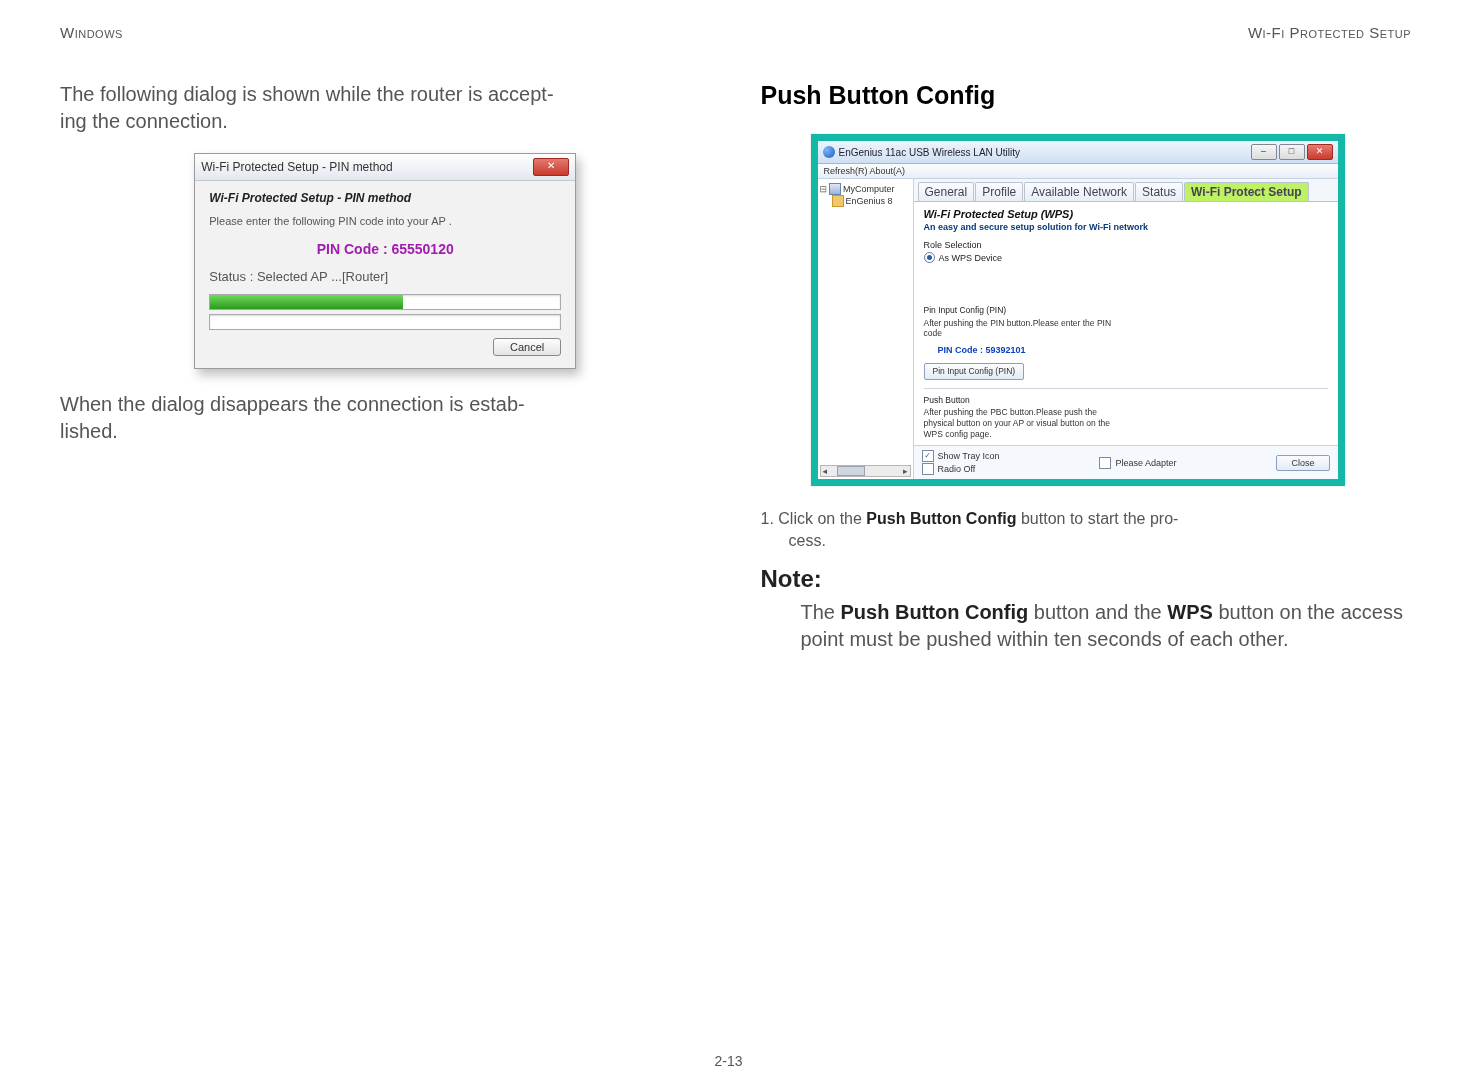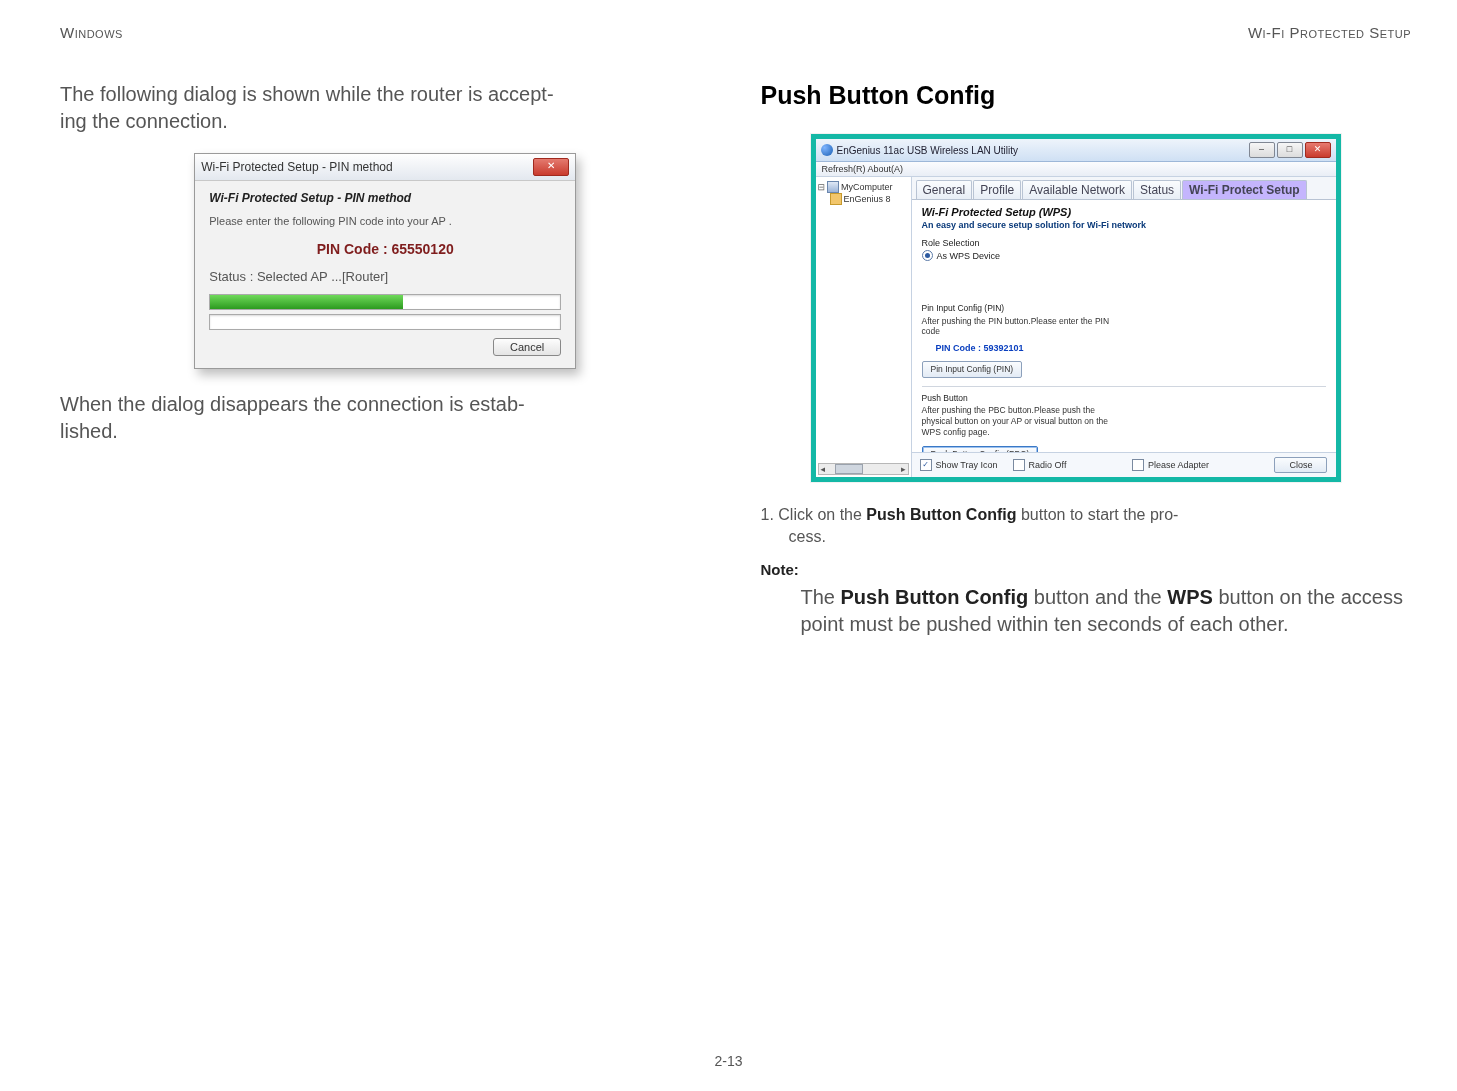--- a/index.html
+++ b/index.html
@@ -54,21 +54,21 @@
   }
   .list-item {
     font-size: 16px;
     color: #555;
     line-height: 1.35;
     padding-left: 28px;
     text-indent: -28px;
     margin: 8px 0 14px 0;
   }
   .note-label {
-    font-size: 15px;
+    font-size: 24px;
     font-weight: bold;
     color: #222;
     margin: 6px 0 6px 0;
   }
   .note-body {
     font-size: 20px;
     color: #555;
     line-height: 1.35;
     margin: 0 0 0 40px;
   }
@@ -100,21 +100,21 @@
     border-radius: 2px;
     width: 34px;
     height: 16px;
     font-size: 10px;
     text-align: center;
     line-height: 14px;
   }
   .pin-body { padding: 10px 14px 12px 14px; background: #f2f2f2; }
   .pin-subtitle { font-style: italic; font-weight: bold; color: #222; margin-bottom: 10px; }
   .pin-instr { color: #555; margin-bottom: 14px; font-size: 11px; }
-  .pin-code { color: #7f1d1d; font-weight: bold; text-align: center; font-size: 14px; margin-bottom: 12px; }
+  .pin-code { color: #a21caf; font-weight: bold; text-align: center; font-size: 14px; margin-bottom: 12px; }
   .pin-status { color: #555; font-size: 13px; margin-bottom: 10px; }
   .progress-outer {
     border: 1px solid #aaa; height: 14px; background: #fff; margin-bottom: 4px;
     box-shadow: inset 0 1px 2px rgba(0,0,0,0.15);
   }
   .progress-inner { height: 100%; background: linear-gradient(#6fd95a, #2c9a1f); }
   .progress-outer.empty .progress-inner { width: 0; }
   .btn-row { text-align: right; margin-top: 8px; }
   .win-btn {
     display: inline-block;
@@ -122,21 +122,21 @@
     background: linear-gradient(#fdfdfd, #e4e4e4);
     padding: 2px 16px;
     font-size: 11px;
     border-radius: 3px;
   }
 
   
   .util-window {
     width: 520px;
     margin: 0 0 10px 50px;
-    border: 5px solid #14b8a6;
+    border: 7px solid #14b8a6;
     font-family: "Segoe UI", Tahoma, sans-serif;
     font-size: 9px;
     background: #fff;
     box-shadow: 0 0 0 1px rgba(0,0,0,0.05);
   }
   .util-titlebar {
     display: flex;
     align-items: center;
     justify-content: space-between;
     background: linear-gradient(#eef4fb, #cfe0f4);
@@ -193,21 +193,21 @@
   }
   .tab {
     border: 1px solid #b8c3d3;
     border-bottom: none;
     background: linear-gradient(#fafcfe,#e8eef6);
     padding: 2px 6px;
     font-size: 12px;
     color: #445;
     border-radius: 2px 2px 0 0;
   }
-  .tab.active { background: #c4b5fd; font-weight: bold; }
+  .tab.active { background: #bef264; font-weight: bold; }
   .wps-content {
     padding: 6px 10px;
     flex: 1;
     overflow: hidden;
   }
   .wps-title { font-weight: bold; font-style: italic; font-size: 11px; color: #111; margin-bottom: 2px; }
   .wps-sub { color: #0a3a7a; font-weight: bold; font-size: 9px; margin-bottom: 8px; }
   .group-label { color: #222; font-size: 9px; margin-top: 6px; }
   .radio-row { display: flex; align-items: center; gap: 4px; font-size: 9px; color: #222; margin: 2px 0 14px 0; }
   .radio-dot {
@@ -237,21 +237,21 @@
   .divider { border-top: 1px solid #d0d6df; margin: 8px 0 6px 0; }
   .util-footer {
     border-top: 1px solid #c6d2e2;
     display: flex;
     align-items: center;
     justify-content: space-between;
     padding: 4px 8px;
     font-size: 9px;
     background: #f5f8fc;
   }
-  .footer-left { display: flex; flex-direction: row; gap: 15px; }
+  .footer-left { display: flex; flex-direction: column; gap: 1px; }
   .footer-center { display: flex; align-items: center; gap: 4px; }
   .chk {
     width: 10px; height: 10px; border: 1px solid #7a8aa0; background: #fff;
     display: inline-flex; align-items: center; justify-content: center; font-size: 8px; color: #2d5aa0;
   }
   .chk.checked::after { content: "✓"; font-size: 8px; line-height: 8px; }
   .footer-close {
     border: 1px solid #8ca0bb;
     background: linear-gradient(#fafcfe,#e3ebf5);
     padding: 2px 14px;

